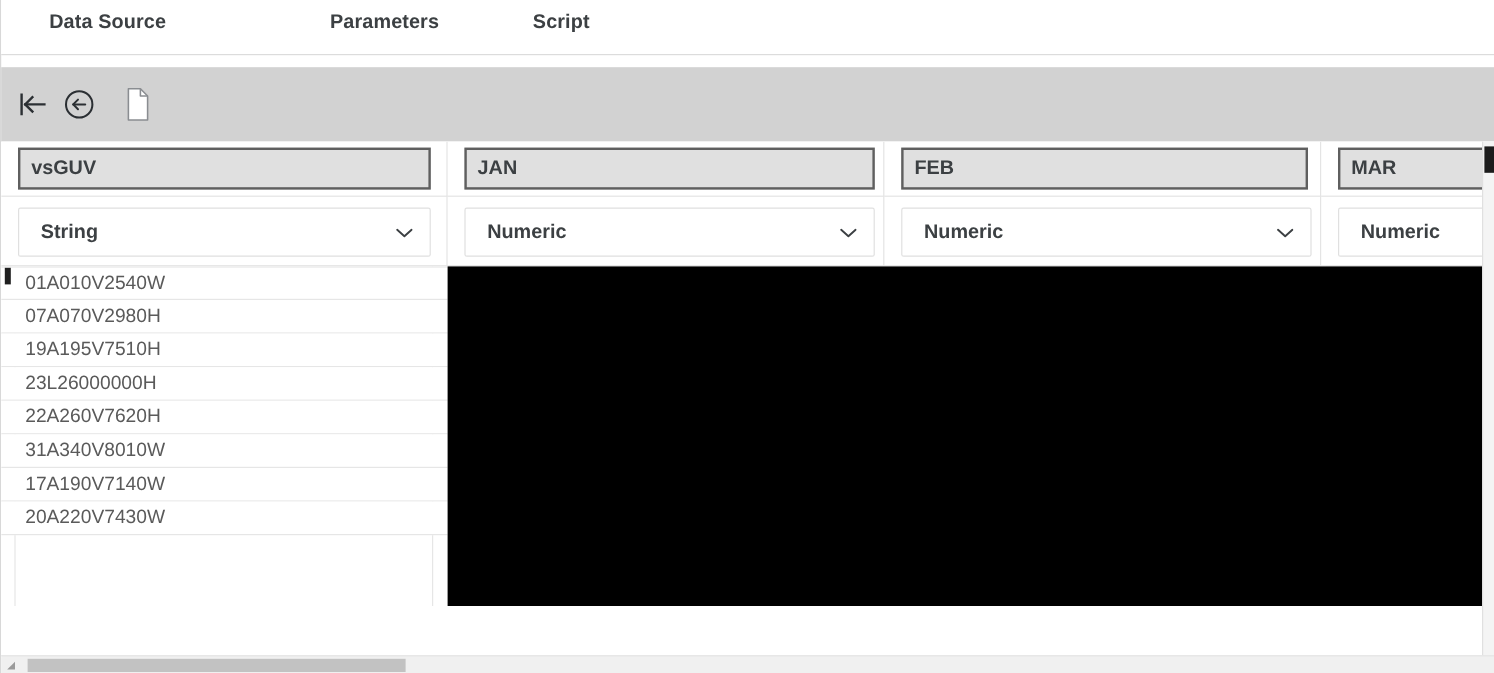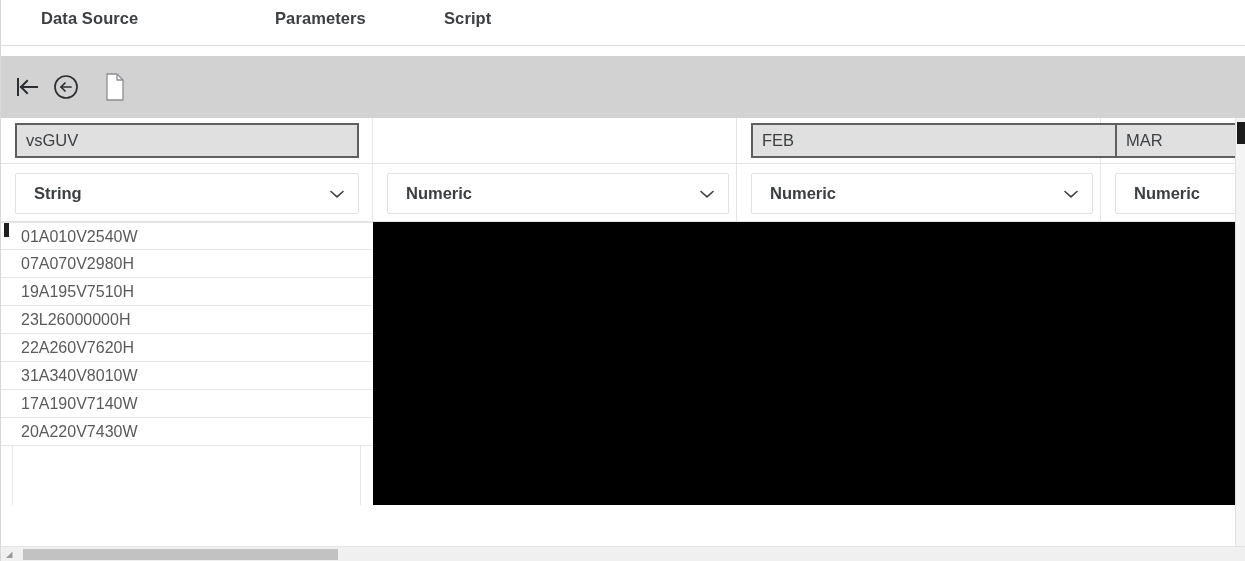--- a/index.html
+++ b/index.html
@@ -127,21 +127,21 @@
     left: 14px;
     top: 5px;
     height: 35px;
     background: #e0e0e0;
     border: 2px solid #5f5f5f;
     box-sizing: border-box;
     display: flex;
     align-items: center;
     padding-left: 9px;
     font-size: 16.5px;
-    font-weight: normal;
+    font-weight: bold;
     color: #3c4043;
     cursor: text;
     overflow: hidden;
     white-space: nowrap;
   }
   .col-sep {
     position: absolute;
     top: 45px;
     height: 1px;
     background: #e4e4e4;
@@ -335,33 +335,34 @@
           <span class="type-label">String</span>
           <span class="chev">
             <svg viewBox="0 0 14 9" width="14" height="9" fill="none" stroke="#3c4043" stroke-width="1.6" stroke-linecap="round" stroke-linejoin="round">
                 <polyline points="1,2 7,7.4 13,2"></polyline>
               </svg>
           </span>
         </div>
       </div>
 
       <div class="col" style="left:372px;width:364px;">
+        <div class="col-name-box" style="width:342px;">JAN</div>
         <div class="col-sep" style="left:0px;width:364px;"></div>
         <div class="col-type-box" style="width:342px;">
           <span class="type-label">Numeric</span>
           <span class="chev">
             <svg viewBox="0 0 14 9" width="14" height="9" fill="none" stroke="#3c4043" stroke-width="1.6" stroke-linecap="round" stroke-linejoin="round">
                 <polyline points="1,2 7,7.4 13,2"></polyline>
               </svg>
           </span>
         </div>
       </div>
 
       <div class="col" style="left:736px;width:364px;">
-        <div class="col-name-box" style="width:366px;">FEB</div>
+        <div class="col-name-box" style="width:339px;">FEB</div>
         <div class="col-sep" style="left:0px;width:364px;"></div>
         <div class="col-type-box" style="width:342px;">
           <span class="type-label">Numeric</span>
           <span class="chev">
             <svg viewBox="0 0 14 9" width="14" height="9" fill="none" stroke="#3c4043" stroke-width="1.6" stroke-linecap="round" stroke-linejoin="round">
                 <polyline points="1,2 7,7.4 13,2"></polyline>
               </svg>
           </span>
         </div>
       </div>

